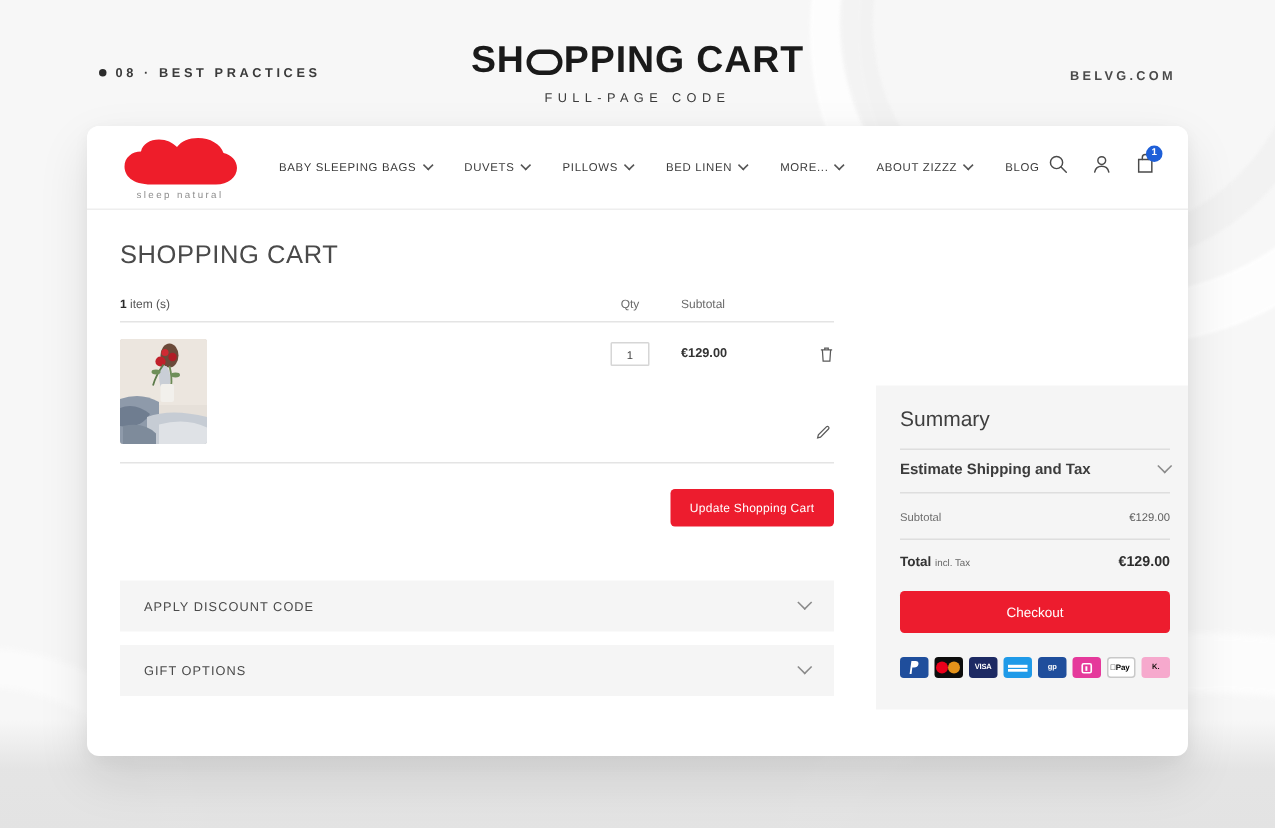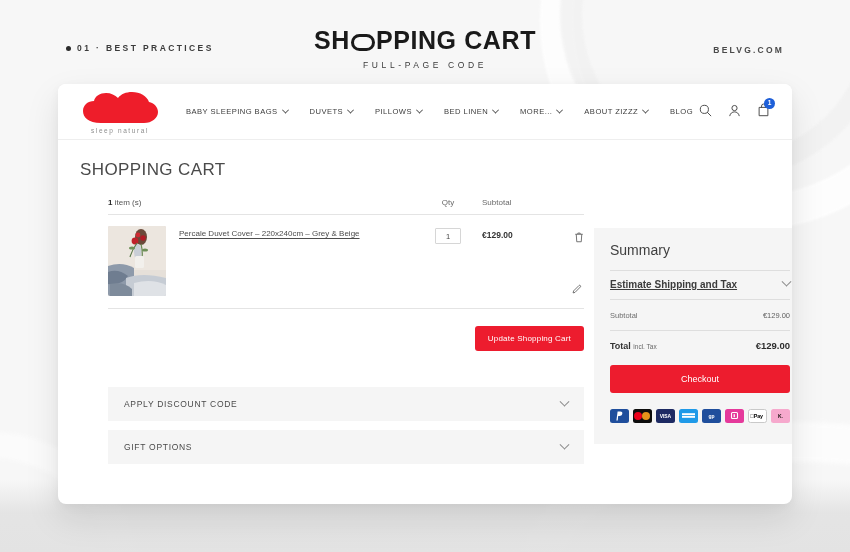--- a/index.html
+++ b/index.html
@@ -239,23 +239,22 @@
   .page-title {
     font-size: 17px;
     font-weight: 400;
     color: #4a4a4a;
     letter-spacing: .4px;
     margin-bottom: 18px;
   }
 
   .content-row {
     display: flex;
-    gap: 10px;
-    align-items: center;
-    margin-left: 28px;
+    gap: 28px;
+    align-items: flex-end;
   }
   .cart-col { width: 476px; flex: 0 0 476px; }
   .summary-col { width: 212px; flex: 0 0 212px; }
 
   
   .cart-head {
     display: flex;
     align-items: flex-end;
     padding-bottom: 7px;
     border-bottom: 1px solid #e4e4e4;
@@ -390,21 +389,20 @@
     justify-content: space-between;
     border-top: 1px solid #dedede;
     border-bottom: 1px solid #dedede;
     padding: 8px 0 9px 0;
     cursor: pointer;
   }
   .est-label {
     font-size: 10px;
     font-weight: 700;
     color: #3c3c3c;
-    text-decoration: underline;
   }
   .totals { padding-top: 8px; }
   .tot-line {
     display: flex;
     justify-content: space-between;
     align-items: baseline;
     font-size: 7.5px;
     color: #6e6e6e;
     padding: 3px 0;
   }
@@ -473,21 +471,21 @@
   <div class="swirl-a"></div>
   <div class="swirl-b"></div>
   <div class="swirl-c"></div>
   <div class="swirl-d"></div>
   <div class="bottom-shade"></div>
 </div>
 
 <div class="slide-header">
   <div class="slide-kicker">
     <span class="kicker-dot"></span>
-    <span>01 · BEST PRACTICES</span>
+    <span>08 · BEST PRACTICES</span>
   </div>
   <div class="slide-title-wrap">
     <div class="slide-title"><span>SH</span><span class="oring"></span><span>PPING CART</span></div>
     <div class="slide-subtitle">FULL-PAGE CODE</div>
   </div>
   <div class="slide-brand">BELVG.COM</div>
 </div>
 
 <div class="card">
 
@@ -585,21 +583,20 @@
                 <ellipse cx="24" cy="22" rx="3" ry="1.6" fill="#6e8f58"></ellipse>
                 <ellipse cx="37" cy="24" rx="3" ry="1.6" fill="#6e8f58"></ellipse>
                 <rect x="27" y="30" width="9" height="12" rx="1.5" fill="#f2f0ec"></rect>
                 <path d="M0 40 q14-5 26 2 l0 28 H0z" fill="#8e9aaa"></path>
                 <path d="M0 46 q10-4 20 4 q-6 10-20 8z" fill="#6f7d90"></path>
                 <path d="M18 52 q16-6 40 0 l0 18 H18z" fill="#c6ccd4"></path>
                 <path d="M26 57 q18-5 32 2 l0 11 H26z" fill="#dfe2e6"></path>
                 <path d="M2 58 q14-3 22 5 l0 7 H2z" fill="#7e8b9b"></path>
               </svg>
             </div>
-            <div class="prod-name">Percale Duvet Cover – 220x240cm – Grey &amp; Beige</div>
           </div>
           <div class="qty-cell">
             <input class="qty-input" type="text" value="1" style="">
           </div>
           <div class="sub-cell">€129.00</div>
           <div class="act-cell">
             <span class="icon-btn">
               <svg width="10" height="11" viewBox="0 0 12 13" fill="none" stroke="#5a5a5a" stroke-width="1">
                 <path d="M1.5 2.6h9"></path>
                   <path d="M2.7 2.6l.6 9h5.4l.6-9"></path>

